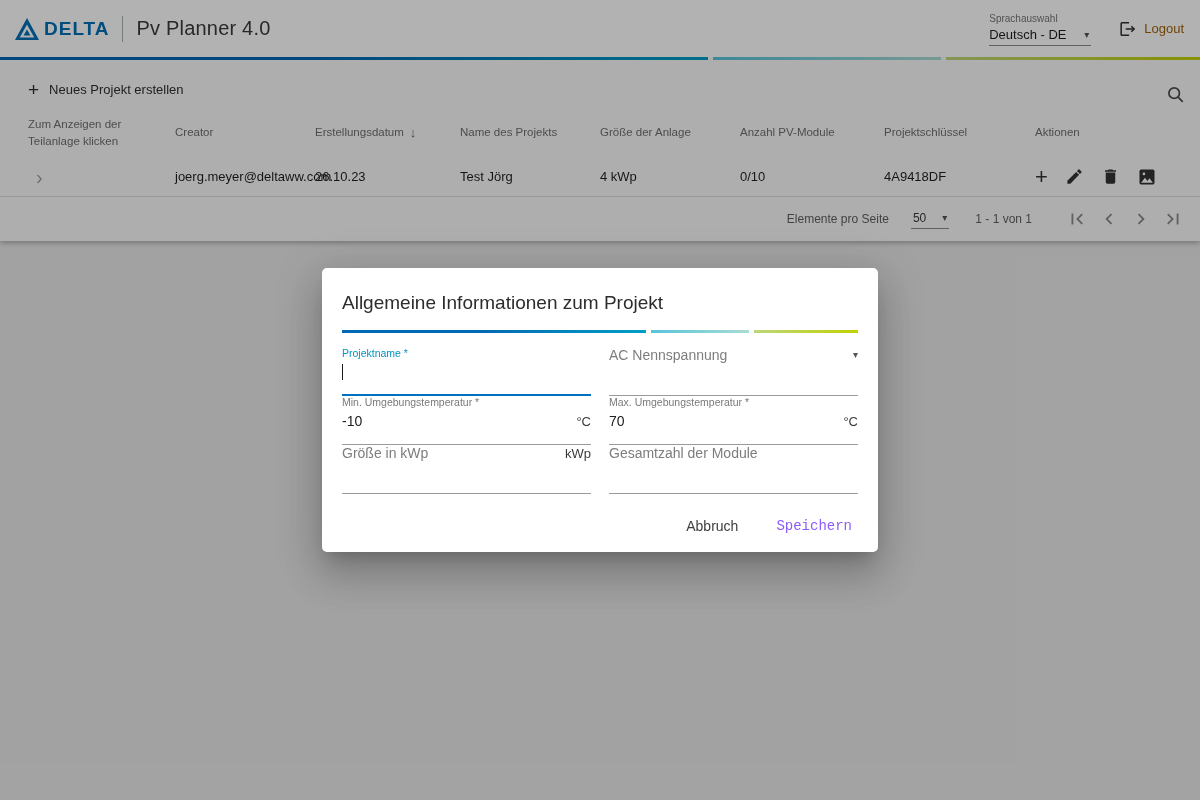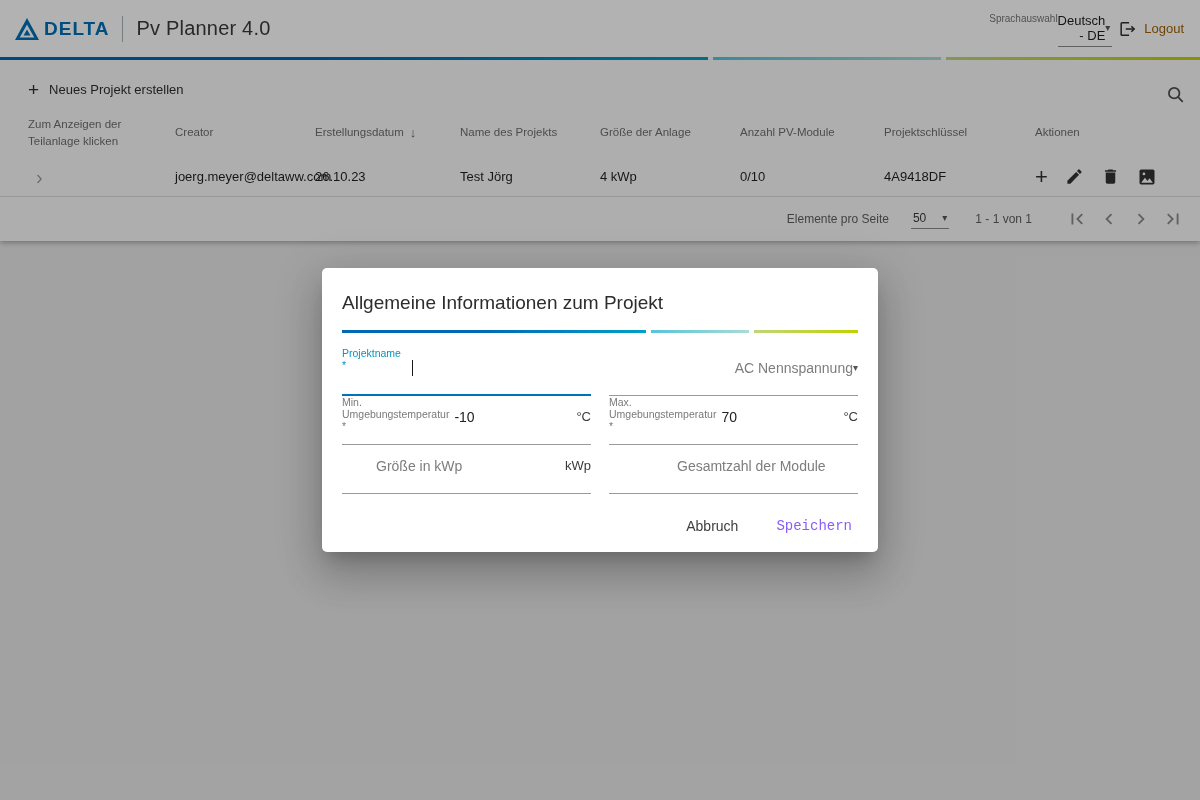--- a/index.html
+++ b/index.html
@@ -20,21 +20,21 @@
     display: flex; justify-content: space-between; align-items: center;
     padding: 0 16px 0 14px;
   }
   .brand { display: flex; align-items: center; }
   .logo { display: flex; align-items: center; gap: 4px; }
   .logo-text { font-size: 19px; font-weight: 700; color: #0070b8; letter-spacing: 1px; }
   .brand-divider { width: 1px; height: 26px; background: #aab3b8; margin: 0 14px 0 12px; }
   .app-title { font-size: 20px; font-weight: 500; color: #3a3a3a; letter-spacing: .2px; }
 
   .topbar-right { display: flex; align-items: center; gap: 26px; }
-  .lang { display: flex; flex-direction: row; width: 102px; margin-top: 2px; }
+  .lang { display: flex; flex-direction: column; width: 102px; margin-top: 2px; }
   .lang-label { font-size: 10px; color: #767676; margin-bottom: 3px; }
   .lang-select {
     display: flex; justify-content: space-between; align-items: center;
     border-bottom: 1px solid #8b8b8b; padding: 0 2px 3px 0;
     font-size: 13px; color: #1f1f1f; cursor: pointer; text-align: right;
   }
   .caret-glyph { font-size: 10px; color: #555; line-height: 1; }
   .logout-button {
     display: flex; align-items: center; gap: 7px;
     background: none; border: none; cursor: pointer;
@@ -101,21 +101,21 @@
     position: absolute; top: 268px; left: 50%; transform: translateX(-50%);
     width: 556px; background: #fff; border-radius: 5px; z-index: 20;
     box-shadow: 0 11px 15px -7px rgba(0,0,0,.2), 0 24px 38px 3px rgba(0,0,0,.14), 0 9px 46px 8px rgba(0,0,0,.12);
     padding: 24px 20px 14px;
   }
   .dialog-title { font-size: 19px; font-weight: 500; color: #2d2d2d; }
   .dialog .gradient-bar { margin: 16px 0 14px; }
 
   .form-grid { display: grid; grid-template-columns: 1fr 1fr; column-gap: 18px; }
   .field {
-    height: 49px; display: flex; flex-direction: row; justify-content: flex-end;
+    height: 49px; display: flex; flex-direction: column; 
     border-bottom: 1px solid #9a9a9a; padding-bottom: 7px; gap: 5px; position: relative;
   }
   .field.focused { border-bottom: 2px solid #0071bc; padding-bottom: 6px; }
   .field-label { font-size: 10.5px; color: #7a7a7a; }
   .field-label.accent { color: #0096c7; }
   .control-row { display: flex; align-items: center; justify-content: space-between; }
   .control-row input {
     border: none; outline: none; background: transparent; width: 100%;
     font-family: inherit; font-size: 14px; color: #212121; padding: 0;
   }

